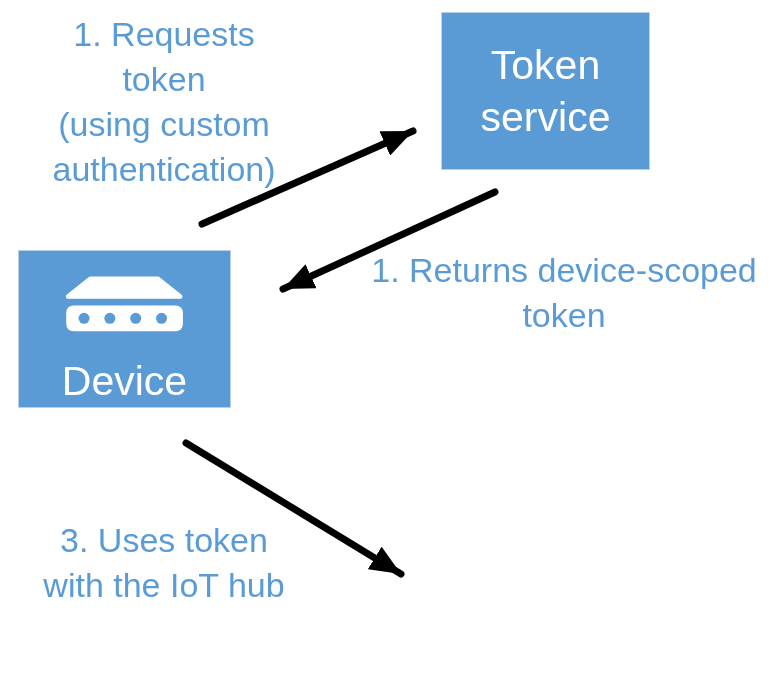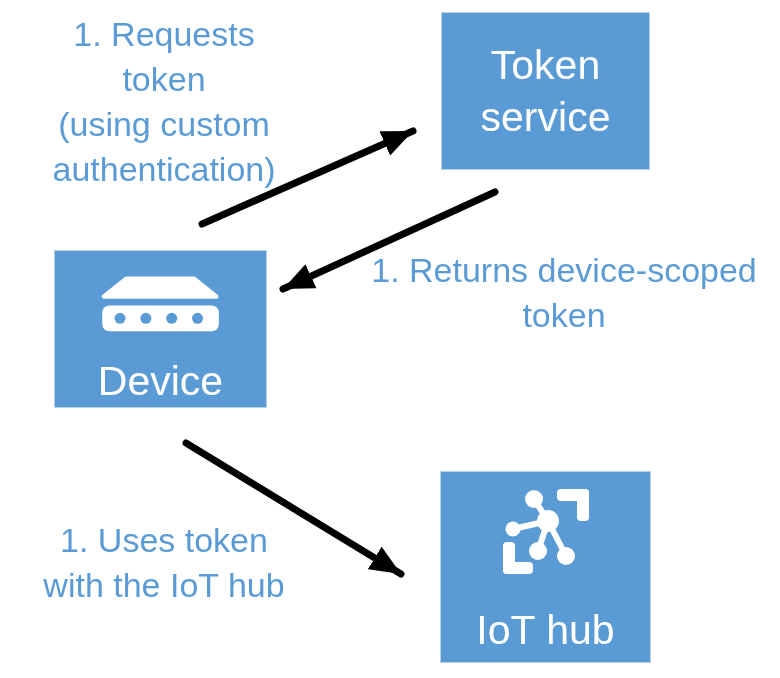--- a/index.html
+++ b/index.html
@@ -41,21 +41,20 @@
   }
   .node-token {
     left: 441px; top: 12px;
     width: 209px; height: 158px;
     justify-content: center;
   }
   .node-device {
     left: 18px; top: 250px;
     width: 213px; height: 158px;
     padding-top: 25px;
-    margin-left: 36px;
   }
   .node-device .node-label { margin-top: 22px; }
   .node-iot {
     left: 440px; top: 471px;
     width: 211px; height: 192px;
     padding-top: 14px;
   }
   .node-iot .node-label { margin-top: 28px; }
   .annotation {
     position: absolute;
@@ -88,58 +87,34 @@
   </svg>
 
   <div class="annotation annotation-step1">1. Requests
 token
 (using custom
 authentication)</div>
 
   <div class="annotation annotation-step2">1. Returns device-scoped
 token</div>
 
-  <div class="annotation annotation-step3">1. Uses token
+  <div class="annotation annotation-step3">3. Uses token
 with the IoT hub</div>
 
   <div class="node node-token">
     <div class="node-label">Token
 service</div>
   </div>
 
   <div class="node node-device">
     <svg class="icon-svg" width="134" height="64" viewBox="0 0 134 64">
       <polygon points="28,3 104,3 129,23 3,23" fill="#ffffff" stroke="#ffffff" stroke-width="5" stroke-linejoin="round"></polygon>
       <rect x="1" y="33" width="131" height="29" rx="8" fill="#ffffff"></rect>
       <circle cx="21" cy="47.5" r="6.2" fill="#5b9bd5"></circle>
       <circle cx="50" cy="47.5" r="6.2" fill="#5b9bd5"></circle>
       <circle cx="79" cy="47.5" r="6.2" fill="#5b9bd5"></circle>
       <circle cx="108" cy="47.5" r="6.2" fill="#5b9bd5"></circle>
     </svg>
     <div class="node-label">Device</div>
   </div>
 
-  <div class="node node-iot">
-    <svg class="icon-svg" width="90" height="90" viewBox="0 0 90 90">
-
-      <rect x="56" y="3" width="32" height="12" rx="4" fill="#ffffff"></rect>
-      <rect x="76" y="3" width="12" height="32" rx="4" fill="#ffffff"></rect>
-
-      <rect x="2" y="56" width="12" height="32" rx="4" fill="#ffffff"></rect>
-      <rect x="2" y="76" width="30" height="12" rx="4" fill="#ffffff"></rect>
-
-      <g stroke="#ffffff" stroke-width="6" stroke-linecap="round">
-        <line x1="47" y1="35" x2="33" y2="13"></line>
-        <line x1="47" y1="35" x2="12" y2="43"></line>
-        <line x1="47" y1="35" x2="37" y2="65"></line>
-        <line x1="47" y1="35" x2="65" y2="70"></line>
-      </g>
-
-      <circle cx="47" cy="35" r="11" fill="#ffffff"></circle>
-      <circle cx="33" cy="13" r="9" fill="#ffffff"></circle>
-      <circle cx="12" cy="43" r="7.5" fill="#ffffff"></circle>
-      <circle cx="37" cy="65" r="9" fill="#ffffff"></circle>
-      <circle cx="65" cy="70" r="9" fill="#ffffff"></circle>
-    </svg>
-    <div class="node-label">IoT hub</div>
-  </div>
 
 </div>
 
 </body></html>

